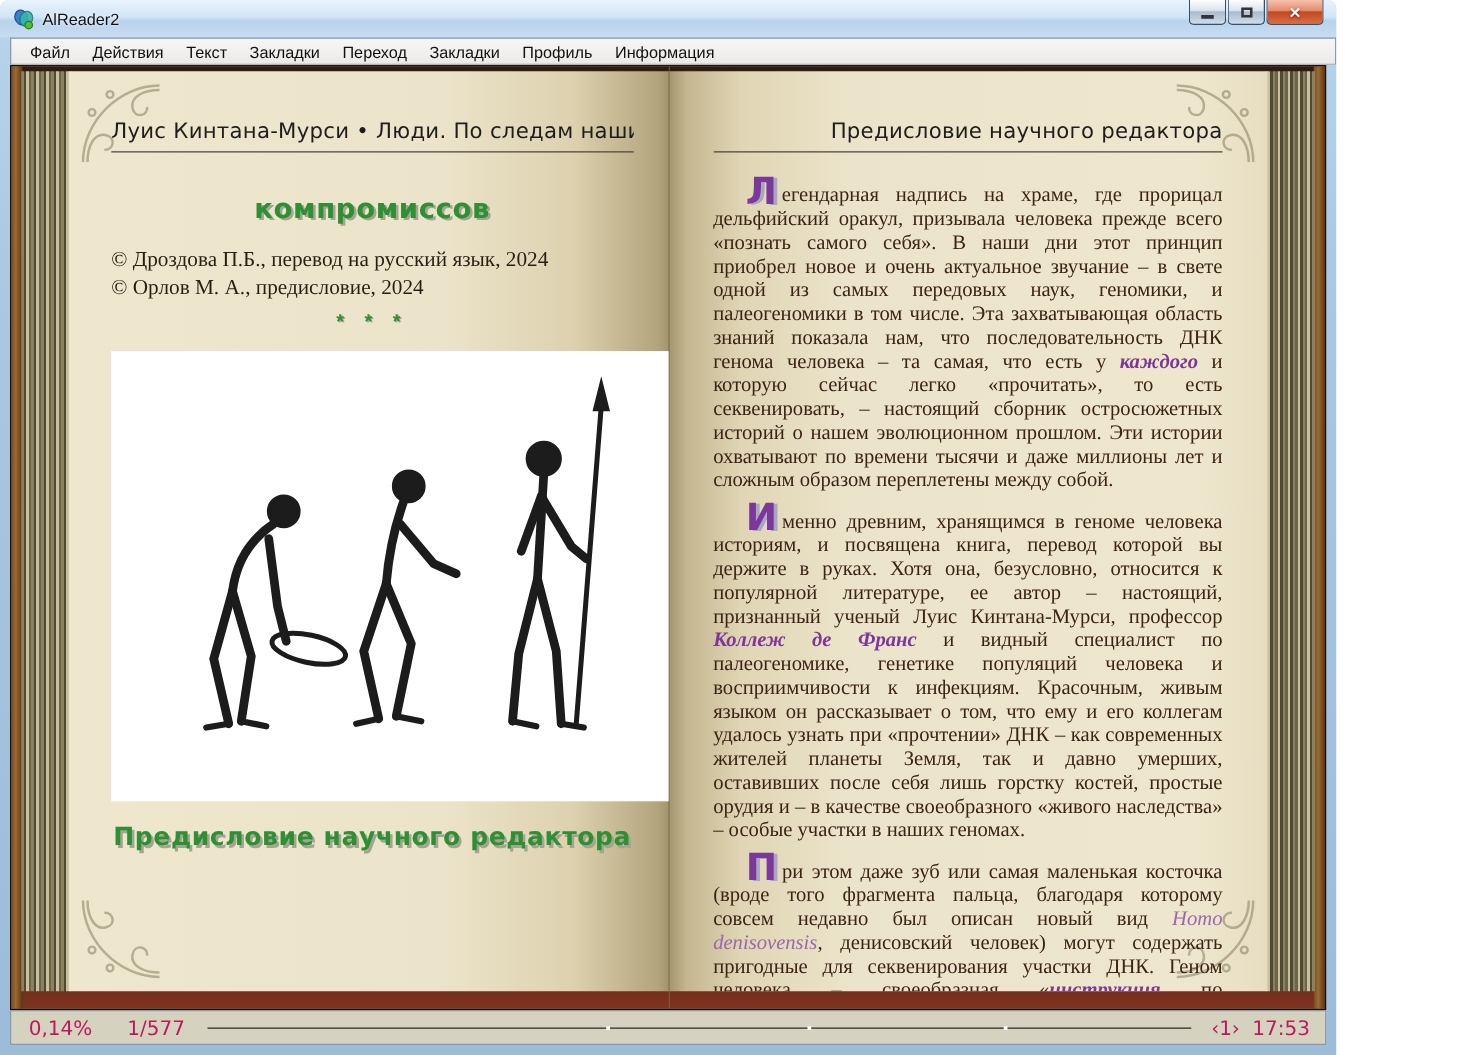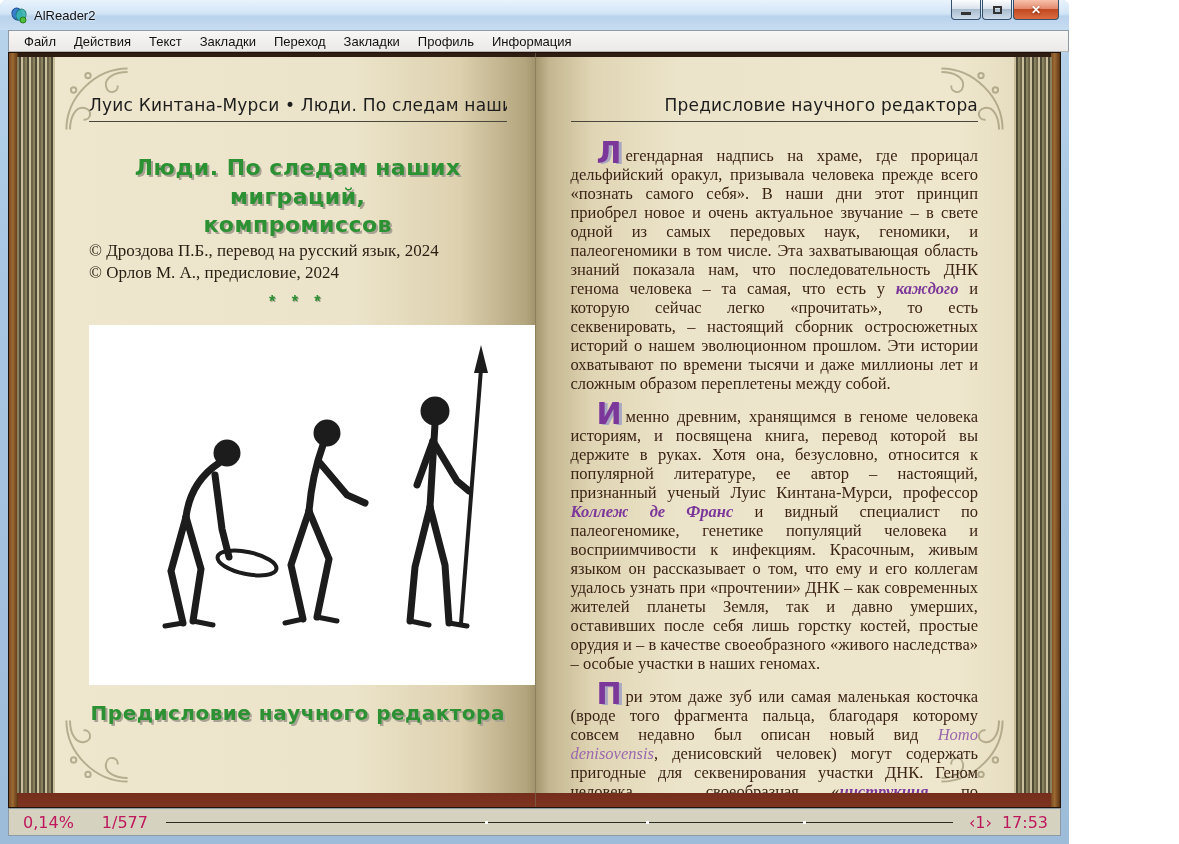--- a/index.html
+++ b/index.html
@@ -59,21 +59,21 @@
   .page.right .page-inner { left:36px; right:36px; }
 
   .page-header { margin-top:38px; font-size:17px; color:#1d1d1d; letter-spacing:.2px;
     font-family:"DejaVu Sans", sans-serif; white-space:nowrap; overflow:hidden; }
   .page.right .page-header { text-align:right; }
   .header-rule { border:none; border-top:1px solid #4a463c; margin-top:6px; }
 
   
   .book-title { margin-top:32px; text-align:center; font-family:"DejaVu Sans", sans-serif;
     font-weight:bold; font-size:22px; line-height:1.3; color:#2b9133; text-shadow:2px 2px 0 #a8a293; letter-spacing:.5px; }
-  .copyrights { font-family:"Liberation Serif", serif; font-size:17px; color:#2a1d12; line-height:1.32; }
+  .copyrights { margin-top:14px; font-family:"Liberation Serif", serif; font-size:17px; color:#2a1d12; line-height:1.32; }
   .separator { margin-top:8px; text-align:center; color:#2b9133; font-weight:bold; font-size:16px;
     text-shadow:1px 1px 0 #a8a293; letter-spacing:6px; }
   .illustration { margin:14px auto 0 auto; width:462px; height:360px; background:#fff; display:block; }
   .section-title { margin-top:16px; text-align:center; font-family:"DejaVu Sans", sans-serif; font-weight:bold;
     font-size:20px; color:#2b9133; text-shadow:2px 2px 0 #a8a293; letter-spacing:.5px; }
 
   
   .body-copy { margin-top:24px; font-family:"Liberation Serif", serif; font-size:16.5px; line-height:19px;
     color:#3b2315; text-align:justify; }
   .body-para { margin-bottom:14px; }
@@ -152,21 +152,20 @@
           <path d="M74,10 C60,10 48,16 50,26 C52,36 64,33 63,25"></path>
             <circle cx="14" cy="30" r="3"></circle>
             <circle cx="30" cy="14" r="3"></circle>
         </svg>
 
         <div class="page-inner">
           <div class="page-header">Луис Кинтана-Мурси  • Люди. По следам наших миграций, прис..</div>
           <hr class="header-rule">
 
           <div class="book-title">
-              <div>Люди. По следам наших миграций,</div>
               <div>компромиссов</div>
             </div>
 
           <div class="copyrights">
               <div>© Дроздова П.Б., перевод на русский язык, 2024</div>
               <div>© Орлов М. А., предисловие, 2024</div>
             </div>
 
           <div class="separator">* * *</div>
 

